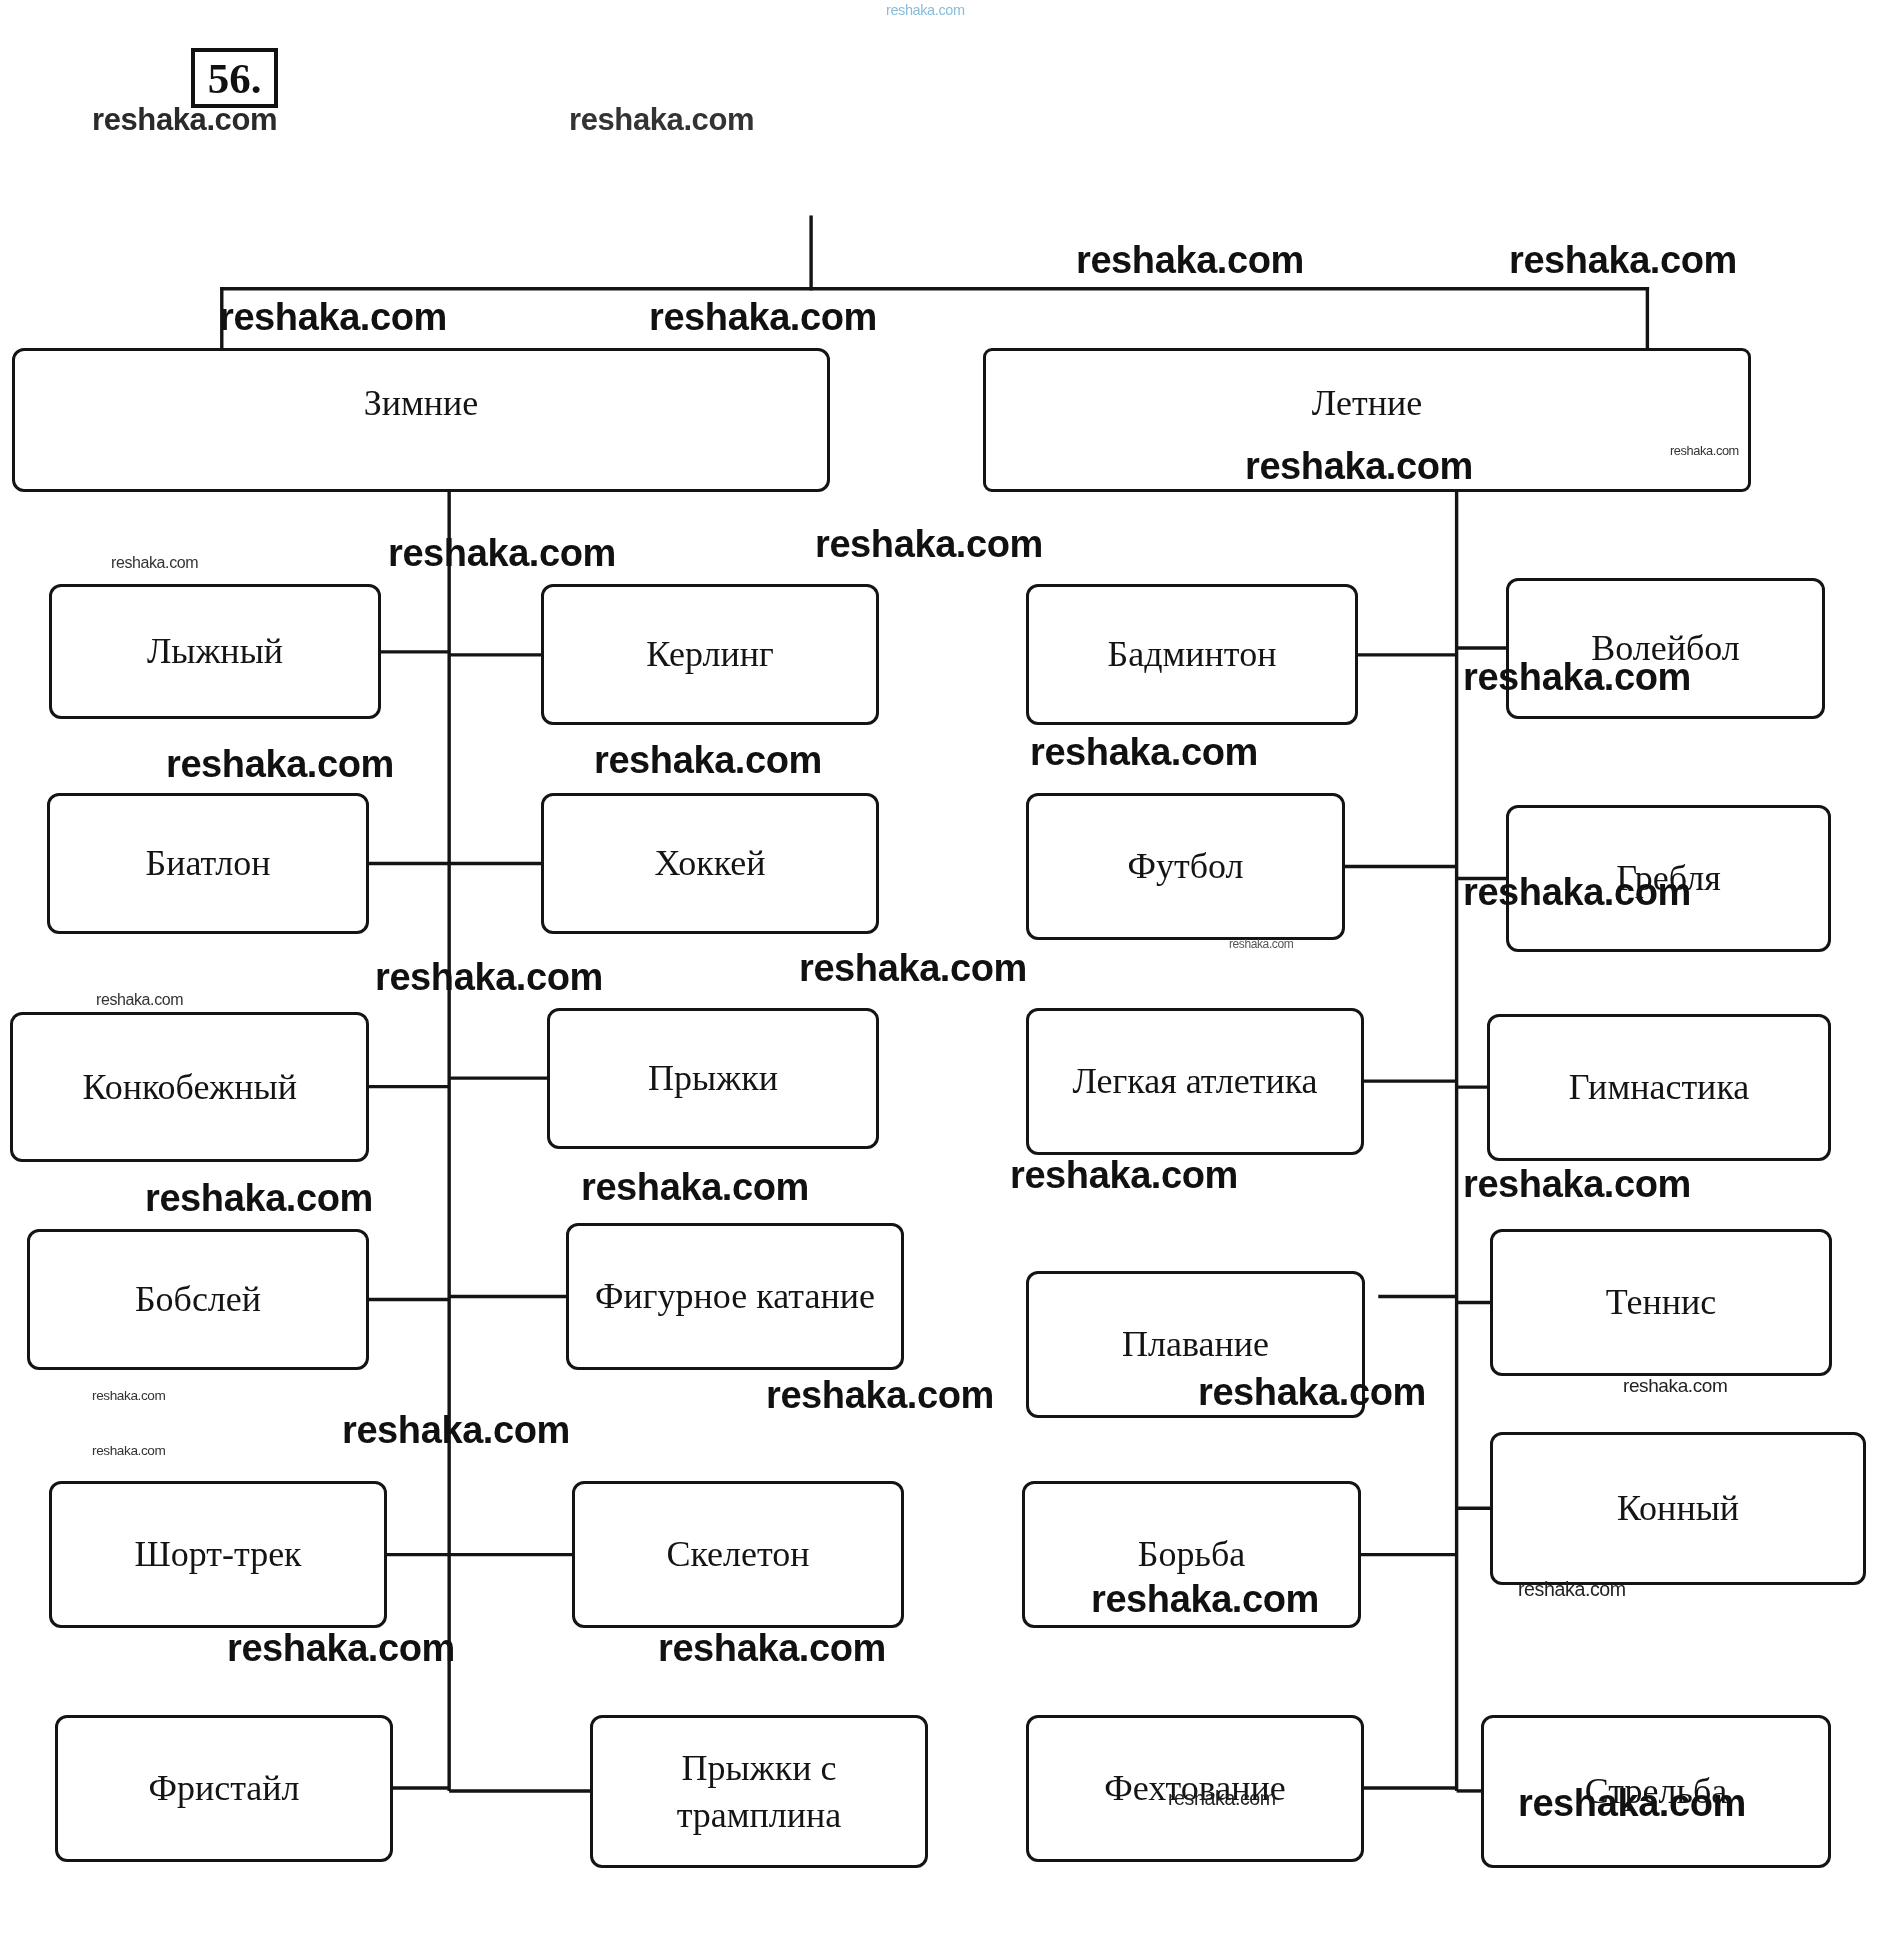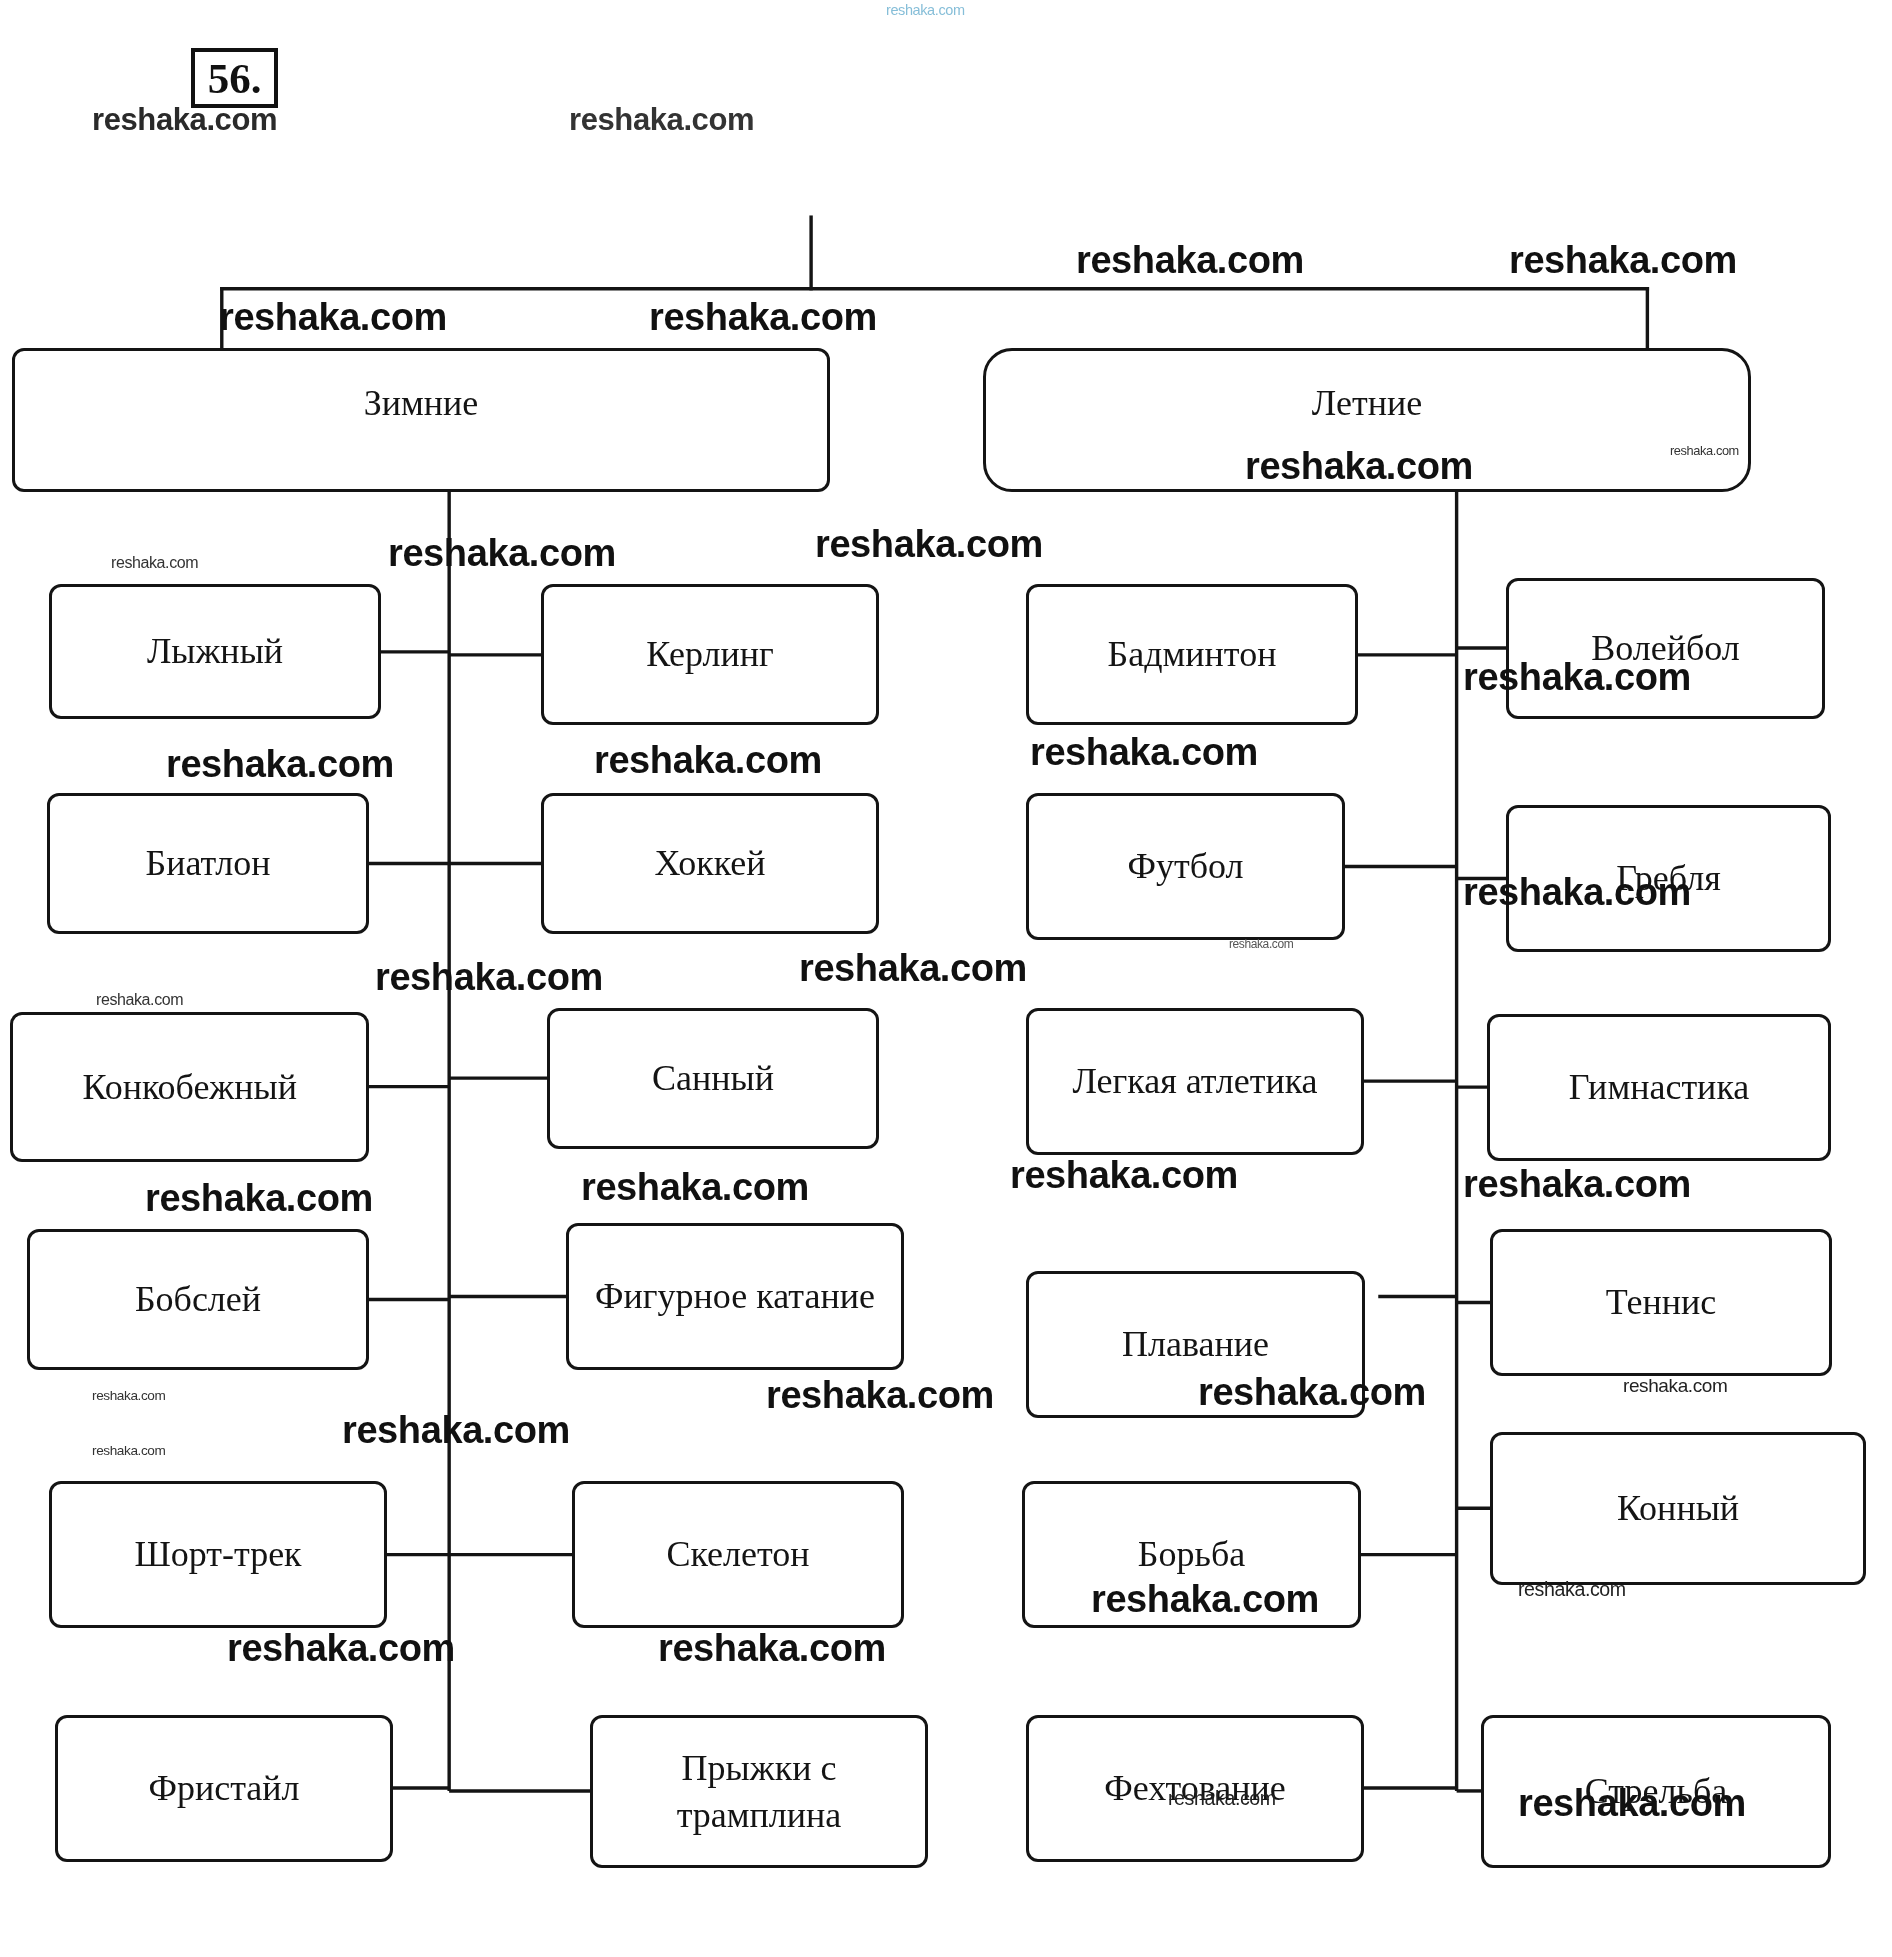--- a/index.html
+++ b/index.html
@@ -26,21 +26,21 @@
     text-align:center;
     font-family:"Liberation Serif", serif;
     font-size:36px;
     line-height:1.3;
     color:#141414;
     padding:0 19px;
     z-index:2;
   }
   .root-node{left:424px;top:105px;width:781px;height:111px;border-radius:25.6px;}
   .branch-node-0{left:12px;top:348px;width:818px;height:144px;border-radius:12px;align-items:flex-start;padding-top:29px;}
-  .branch-node-1{left:983px;top:348px;width:768px;height:144px;border-radius:29px;align-items:flex-start;padding-top:29px;}
+  .branch-node-1{left:983px;top:348px;width:768px;height:144px;border-radius:9px;align-items:flex-start;padding-top:29px;}
   .num-box{
     position:absolute;left:191px;top:48px;width:87px;height:60px;
     box-sizing:border-box;border:4.3px solid #111;background:#fff;
     display:flex;align-items:center;justify-content:center;
     font-family:"Liberation Serif", serif;font-weight:700;font-size:43px;color:#111;
     z-index:3;
   }
   .wm{
     position:absolute;
     font-family:"Liberation Sans", sans-serif;
@@ -119,21 +119,21 @@
       <div class="node" style="left: 55px; top: 1715px; width: 338px; height: 147px;">
         <span>Фристайл</span>
       </div>
       <div class="node" style="left: 541px; top: 584px; width: 338px; height: 141px;">
         <span>Керлинг</span>
       </div>
       <div class="node" style="left: 541px; top: 793px; width: 338px; height: 141px;">
         <span>Хоккей</span>
       </div>
       <div class="node" style="left: 547px; top: 1008px; width: 332px; height: 141px;">
-        <span>Санный</span>
+        <span>Прыжки</span>
       </div>
       <div class="node" style="left: 566px; top: 1223px; width: 338px; height: 147px;">
         <span>Фигурное катание</span>
       </div>
       <div class="node" style="left: 572px; top: 1481px; width: 332px; height: 147px;">
         <span>Скелетон</span>
       </div>
       <div class="node" style="left: 590px; top: 1715px; width: 338px; height: 153px;">
         <span>Прыжки с трамплина</span>
       </div>

